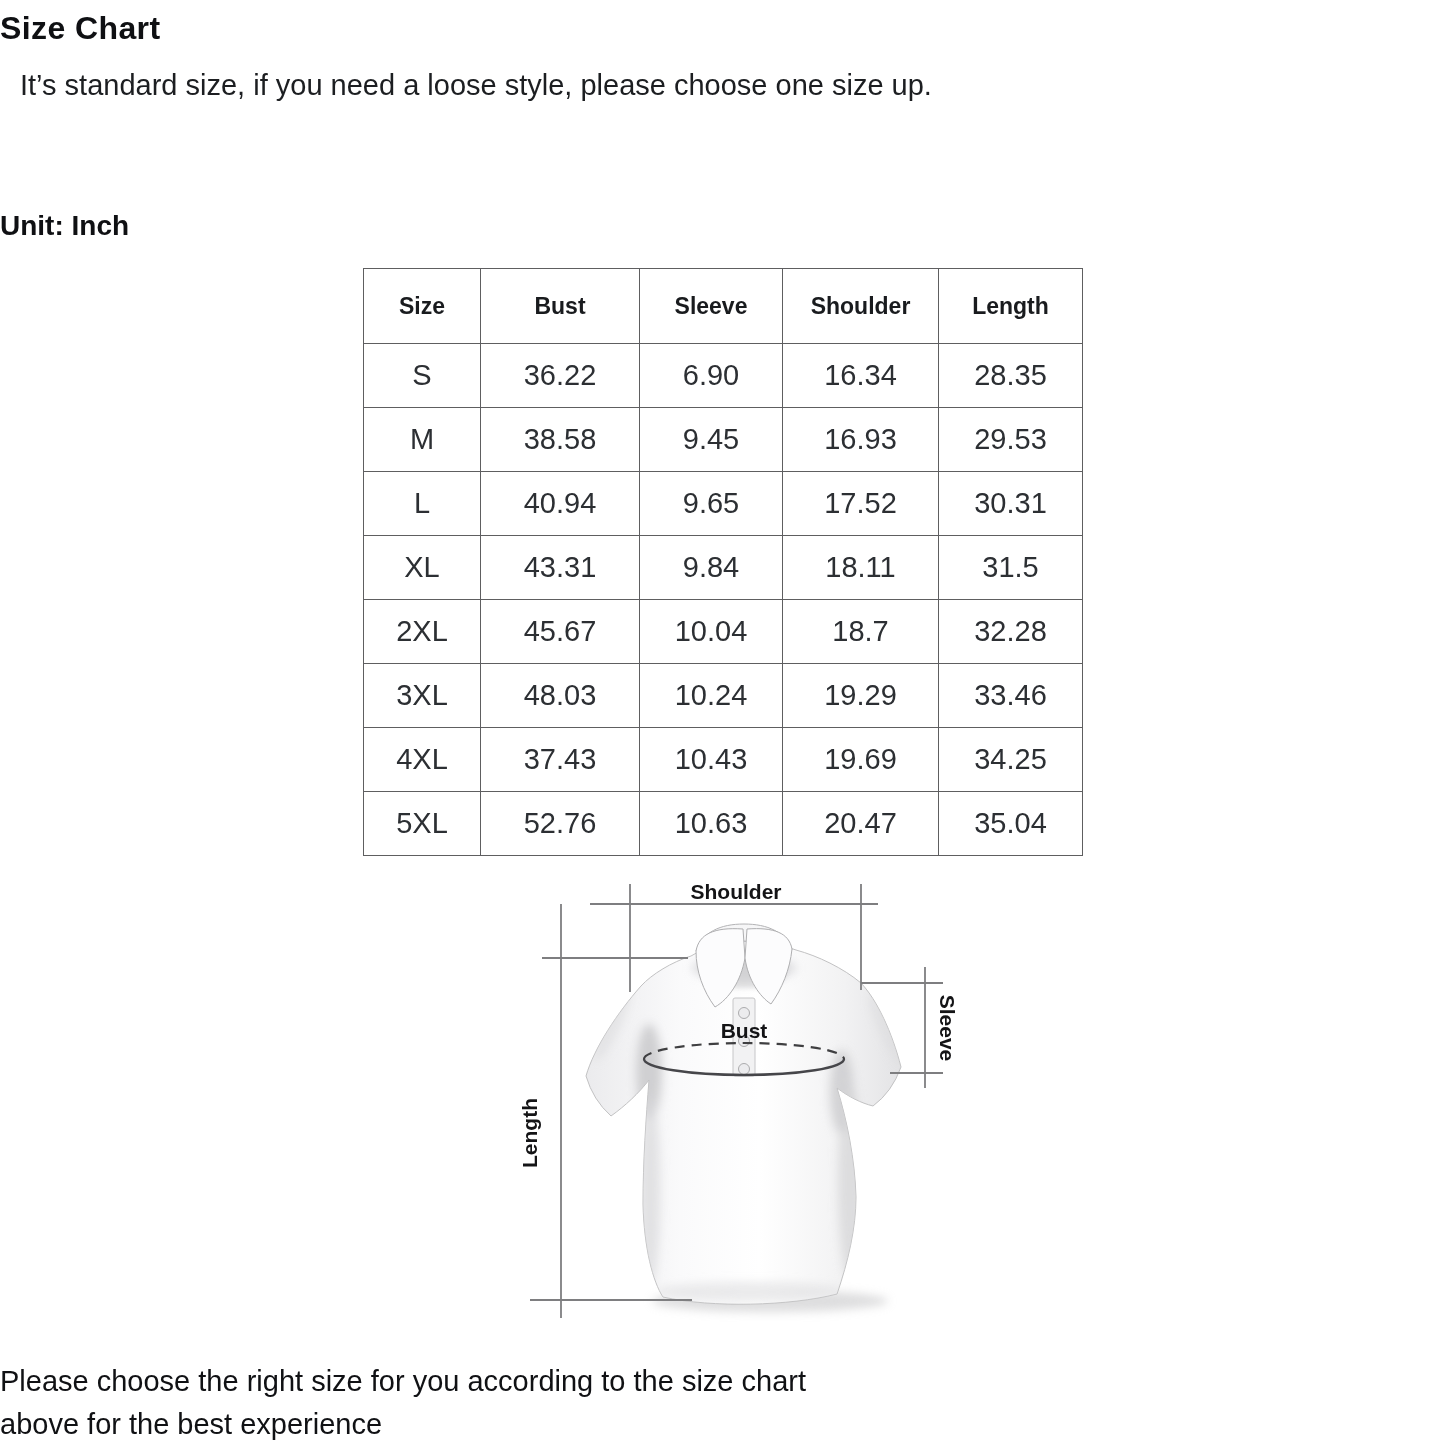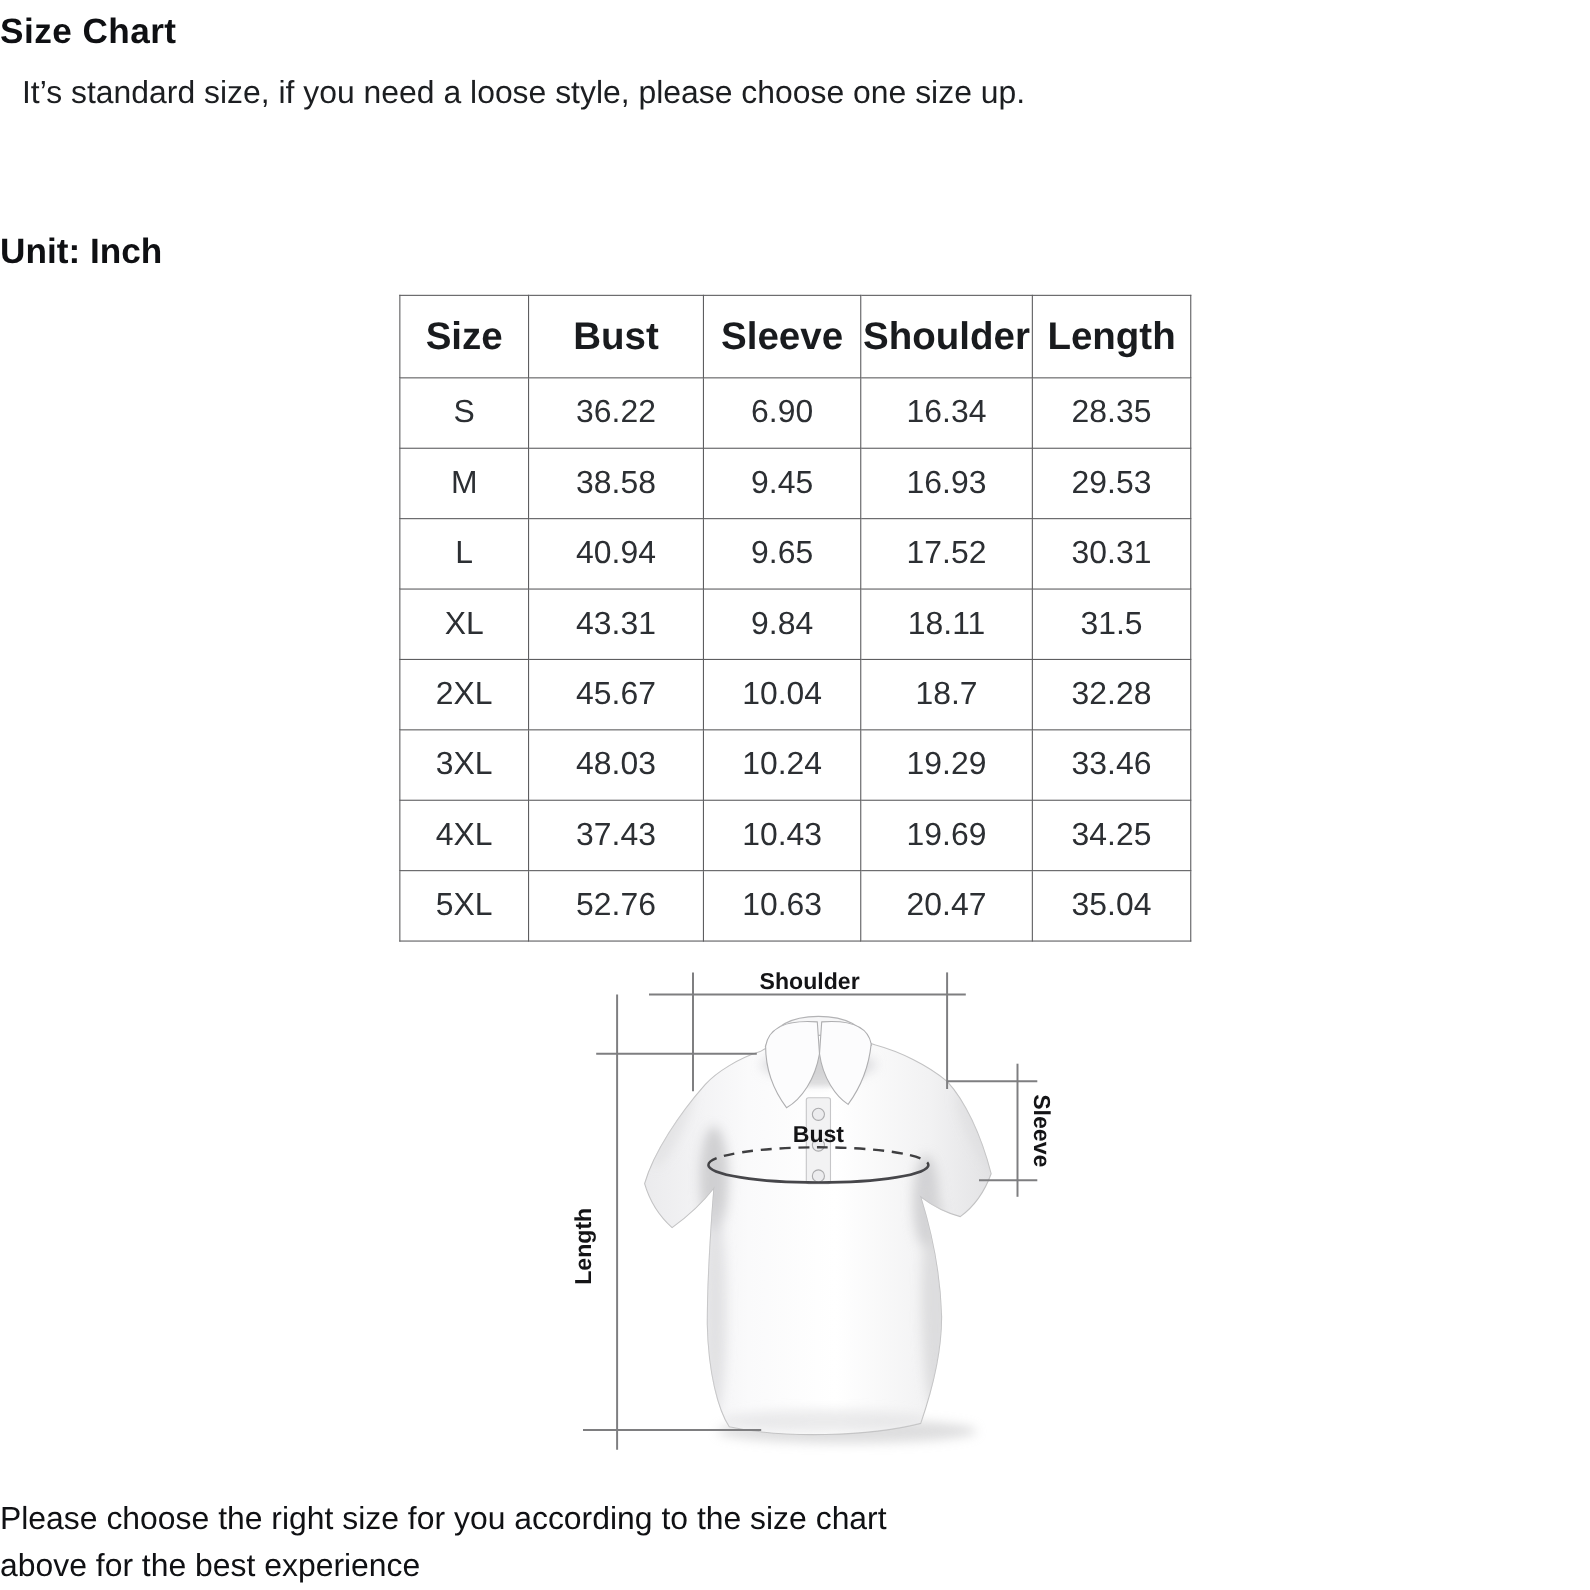--- a/index.html
+++ b/index.html
@@ -7,36 +7,36 @@
     width:1445px;height:1445px;
     background:#ffffff;
     font-family:"Liberation Sans",sans-serif;
     color:#161616;
     position:relative;
     overflow:hidden;
   }
   .center-text{position:absolute;left:0;width:1445px;text-align:left;}
   .page-title{top:10px;font-size:32px;font-weight:700;letter-spacing:.4px;color:#0f1013;}
   .intro{top:66px;font-size:29px;line-height:39px;font-weight:400;color:#1c1e21;margin-left:20px;}
-  .unit-label{top:210px;font-size:32px;font-weight:700;color:#0f1013;}
+  .unit-label{top:210px;font-size:28px;font-weight:700;color:#0f1013;}
 
   table.size-table{
     position:absolute;top:268px;left:363px;width:719px;
     border-collapse:collapse;table-layout:fixed;
     background:#ffffff;
   }
   .size-table th,.size-table td{
     border:1.5px solid #5e5e60;
     text-align:center;vertical-align:middle;
     padding:0;
     white-space:nowrap;
   }
   .size-table thead tr{height:75px;}
   .size-table tbody tr{height:64px;}
-  .size-table th{font-size:35px;font-weight:700;color:#191b1e;}
+  .size-table th{font-size:23px;font-weight:700;color:#191b1e;}
   .size-table td{font-size:29px;font-weight:400;color:#2c2f33;}
 
   .diagram{position:absolute;left:500px;top:870px;}
   .diagram text{
     font-family:"Liberation Sans",sans-serif;
     font-size:21px;font-weight:700;fill:#141416;
   }
   .measure{stroke:#7e7e80;stroke-width:1.8;fill:none;}
 
   .footer{top:1348px;font-size:29px;line-height:43px;font-weight:400;color:#101114;margin-top:12px;}

